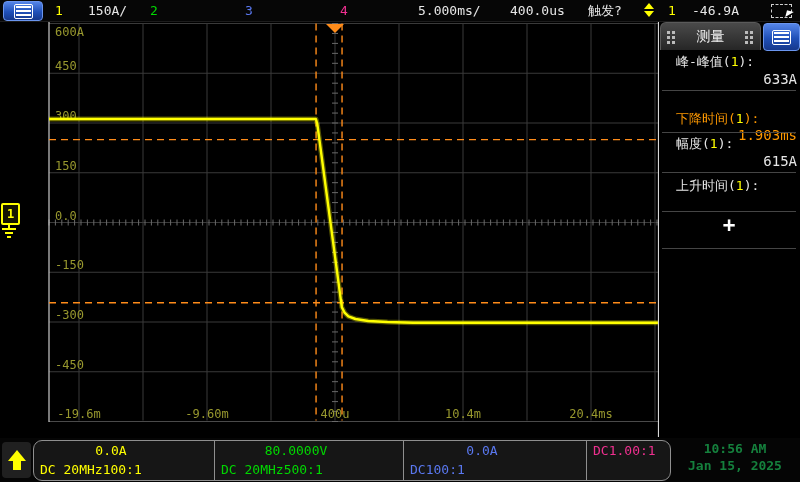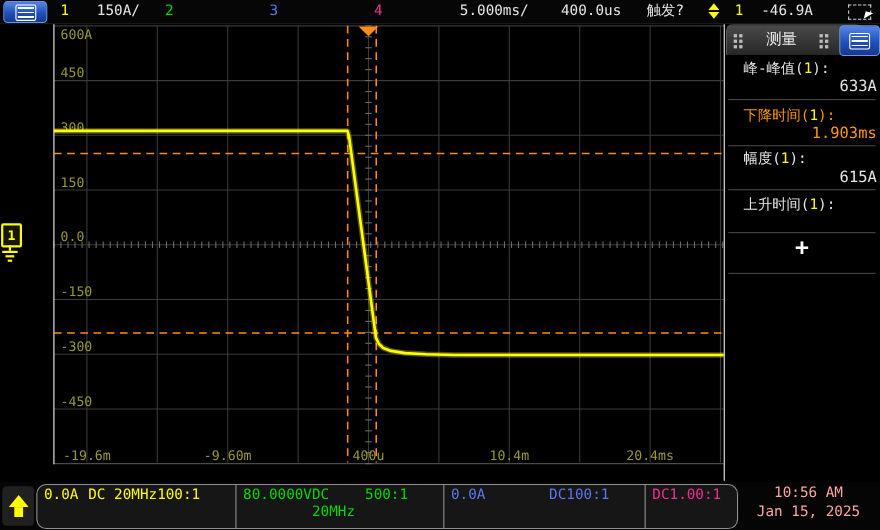--- a/index.html
+++ b/index.html
@@ -1,39 +1,39 @@
 <!DOCTYPE html>
 <html><head>
 <meta charset="utf-8">
 <style>
   html,body{margin:0;padding:0;background:#000;}
   body{width:800px;height:482px;position:relative;overflow:hidden;
        font-family:"DejaVu Sans Mono","Liberation Mono",monospace;}
   .abs{position:absolute;}
   .tbtext{position:absolute;top:3px;height:16px;line-height:16px;font-size:13px;white-space:nowrap;}
   .wht{color:#e6e6e6;} .yel{color:#ffff00;} .grn{color:#00d800;}
-  .blu{color:#5a78f0;} .mag{color:#f03090;} .org{color:#ff9900;}
+  .blu{color:#5a78f0;} .mag{color:#f03090;} .org{color:#ff9900;margin-top:14px;}
 
   
   #topbar{position:absolute;left:0;top:0;width:800px;height:21px;background:#060606;border-bottom:1px solid #1c1c1c;}
   .menu-btn{position:absolute;border-radius:4px;background:linear-gradient(#5585e8,#2050b8 55%,#16388c);
             border:1px solid #6a95ee;display:flex;align-items:center;justify-content:center;cursor:pointer;}
   #main-menu{left:3px;top:1px;width:38px;height:18px;}
   .menu-glyph{width:15px;height:11px;border:1.5px solid #fff;border-radius:2px;
               background:repeating-linear-gradient(to bottom,transparent 0 1.5px,#fff 1.5px 3px,transparent 3px 4px) ;
               background-clip:content-box;padding:1px;}
   .tri-up{width:0;height:0;border-left:5px solid transparent;border-right:5px solid transparent;border-bottom:6px solid #ffff00;}
   .tri-dn{width:0;height:0;border-left:5px solid transparent;border-right:5px solid transparent;border-top:6px solid #ffff00;}
   #sel-icon{left:771px;top:4px;width:19px;height:12px;border:1px dashed #cfcfcf;}
   #sel-cursor{left:786px;top:11px;width:0;height:0;border-left:7px solid #fff;border-bottom:7px solid transparent;transform:rotate(15deg);}
 
   
   #panel{position:absolute;left:659px;top:22px;width:141px;height:415px;background:#000;}
   #panel-tab{position:absolute;left:1px;top:0;width:99px;height:27px;background:linear-gradient(#4a4a4a,#262626);
-             border:1px solid #5a5a5a;border-bottom:none;border-radius:6px 6px 0 0;padding-left:23px;}
+             border:1px solid #5a5a5a;border-bottom:none;border-radius:6px 6px 0 0;}
   #panel-title{position:absolute;left:0;top:0;width:99px;height:27px;line-height:27px;text-align:center;
                color:#f0f0f0;font-size:14px;}
   .grip{position:absolute;top:8px;width:3px;height:3px;background:#bbb;
         box-shadow:5px 0 #bbb,0 5px #bbb,5px 5px #bbb,0 10px #bbb,5px 10px #bbb;}
   #panel-menu{left:104px;top:1px;width:35px;height:26px;}
   .mrow-label{position:absolute;left:6px;font-size:13px;white-space:nowrap;padding-left:11px;}
   .mrow-value{position:absolute;left:10px;width:128px;text-align:right;font-size:14px;white-space:nowrap;}
   .msep{position:absolute;left:3px;width:134px;height:1px;background:#454545;}
   #add-meas{position:absolute;left:3px;top:190px;width:134px;height:26px;text-align:center;
             color:#fff;font-size:21px;font-weight:bold;line-height:26px;cursor:pointer;}
@@ -45,26 +45,26 @@
   .gbar{position:absolute;background:#ffff00;height:2px;}
 
   
   #bottombar{position:absolute;left:0;top:438px;width:800px;height:44px;background:#050505;}
   #expand-btn{position:absolute;left:2px;top:4px;width:29px;height:36px;background:#202020;border-radius:4px;
               display:flex;flex-direction:column;align-items:center;justify-content:center;cursor:pointer;}
   #expand-tri{width:0;height:0;border-left:9px solid transparent;border-right:9px solid transparent;border-bottom:11px solid #ffff00;}
   #expand-stem{width:8px;height:9px;background:#ffff00;}
   #ch-container{position:absolute;left:33px;top:2px;width:636px;height:39px;border:1px solid #8f8f8f;
                 border-radius:9px;background:#161616;display:flex;}
-  .ch-cell{height:100%;display:flex;flex-direction:row;justify-content:space-between;
+  .ch-cell{height:100%;display:flex;flex-direction:column;justify-content:space-between;
            padding:2px 6px 3px 6px;box-sizing:border-box;cursor:pointer;}
   .ch-cell+.ch-cell{border-left:1px solid #8f8f8f;margin-left:26px;}
   .ch-val{text-align:center;font-size:13px;line-height:15px;}
   .ch-sub{display:flex;font-size:13px;line-height:15px;}
-  #clock{position:absolute;left:672px;top:2px;width:126px;text-align:center;color:#fca5a5;font-size:13px;line-height:17px;}
+  #clock{position:absolute;left:672px;top:2px;width:126px;text-align:center;color:#15803d;font-size:13px;line-height:17px;font-weight:bold;}
 </style>
 </head>
 <body>
 
 <div id="topbar">
   <div id="main-menu" class="menu-btn">
     <span class="menu-glyph"></span>
   </div>
   <span class="tbtext yel" style="left:55px">1</span>
   <span class="tbtext wht" style="left:88px">150A/</span>

